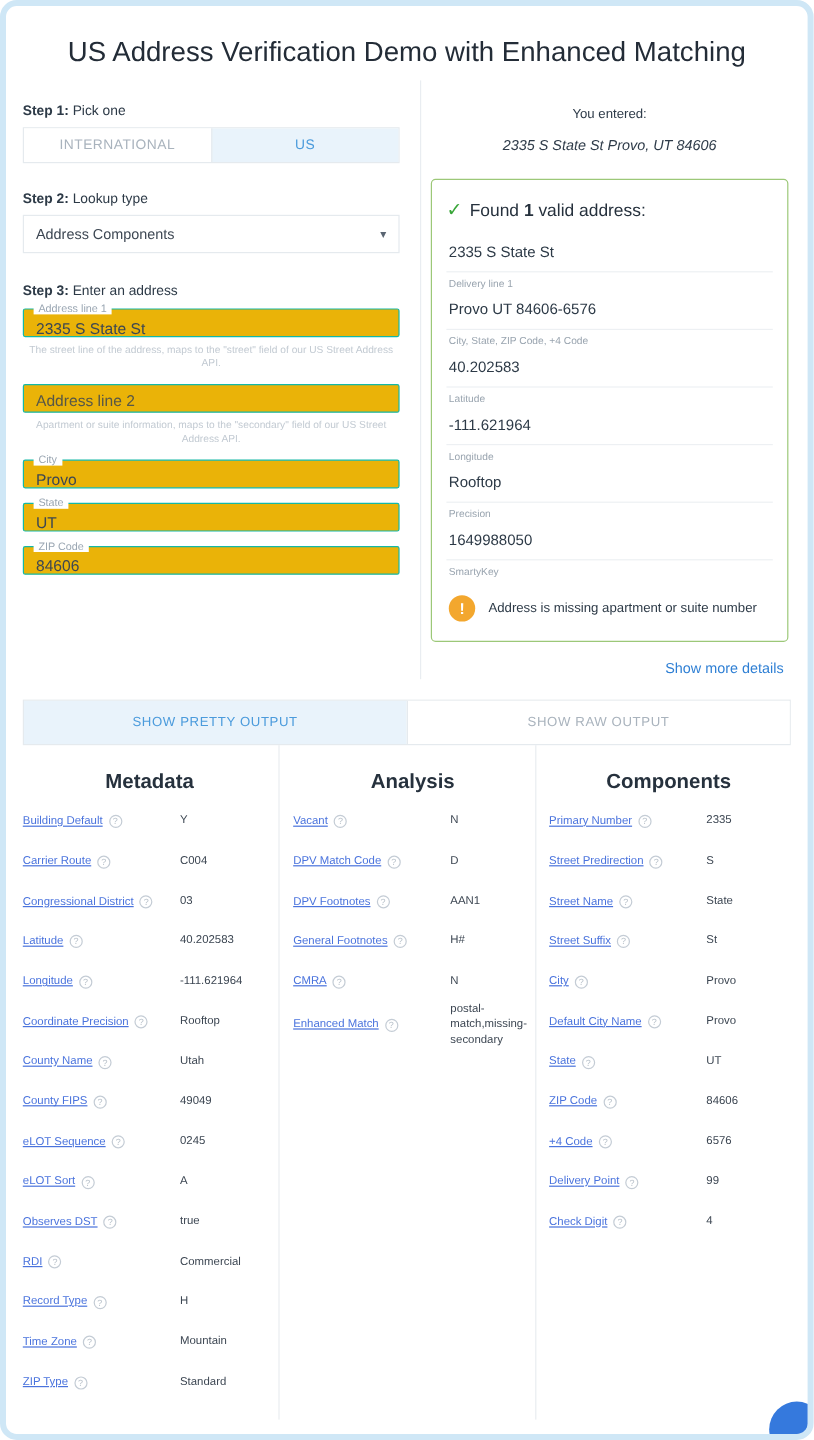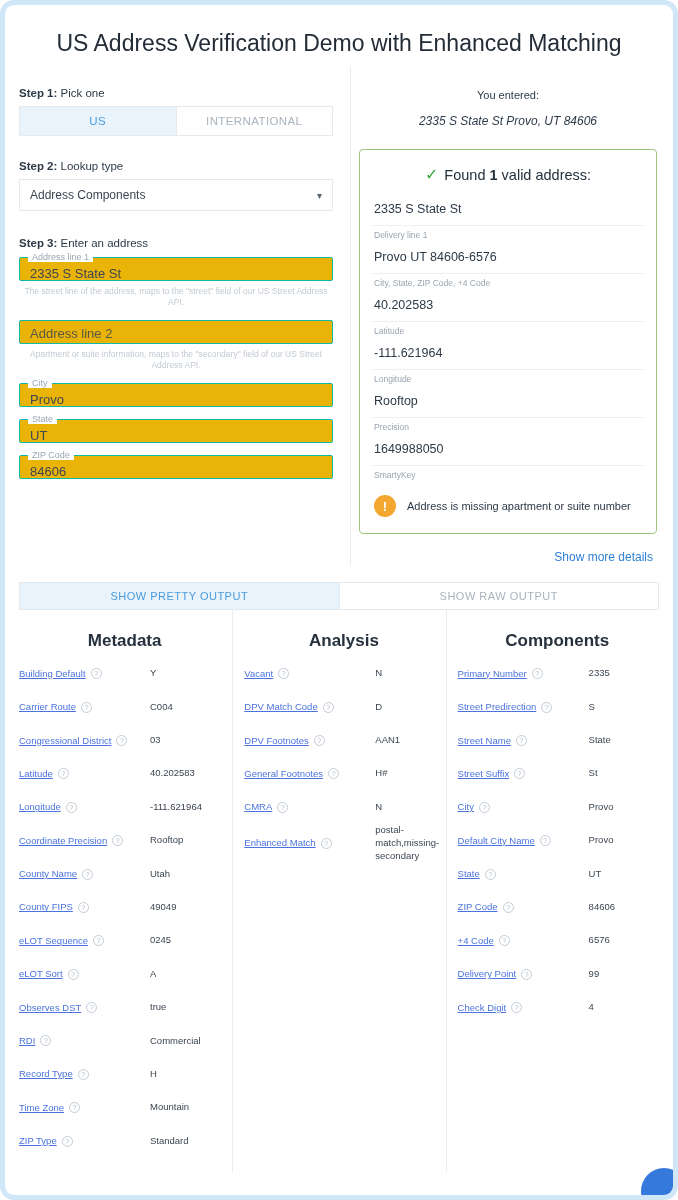--- a/index.html
+++ b/index.html
@@ -49,36 +49,36 @@
     font-family: "Liberation Sans", "DejaVu Sans", sans-serif;
   }
   .field input::placeholder { color: #3d4752; opacity: .85; }
   .field.plain input { padding-top: 2px; }
   .helper { font-size: 8.5px; color: #c2cad2; margin: 5px 0 2px; line-height: 1.3; text-align: center; }
 
   
   .you-entered { text-align: center; font-size: 11px; color: #2e3b49; margin-top: 16px; }
   .entered-address { text-align: center; font-style: italic; font-size: 12px; color: #2e3b49; margin-top: 13px; }
   .result-box { border: 1px solid #9cc878; border-radius: 4px; margin-top: 21px; padding: 15px 12px 10px; }
-  .found-line { text-align: center; font-size: 14.5px; color: #26313d; margin-bottom: 10px; }
+  .found-line { font-size: 14.5px; color: #26313d; margin-bottom: 10px; }
   .found-line .check { color: #37a537; font-weight: bold; font-size: 16px; margin-right: 6px; }
   .found-line .count { font-weight: bold; }
   .rrow .rvalue { font-size: 12.5px; color: #2d3a47; padding: 8px 2px 9px; border-bottom: 1px solid #edf0f3; }
   .rrow .rlabel { text-align: left; font-size: 8.5px; color: #99a4af; padding: 4px 2px 2px; }
   .warning-row { display: flex; align-items: center; gap: 11px; margin: 13px 2px 6px; }
   .warn-icon {
     width: 22px; height: 22px; border-radius: 50%; background: #f3a72e; color: #fff;
     display: flex; align-items: center; justify-content: center; font-weight: bold; font-size: 13px; flex-shrink: 0;
   }
   .warning-text { font-size: 11px; color: #2d3a47; }
   .show-more-wrap { text-align: right; margin: 13px 4px 0; }
   .show-more { font-size: 12px; color: #2e7fd4; cursor: pointer; }
 
   
-  .output-tabs { display: flex; margin: 17px 14px 0; border: 1px solid #e5eaee; height: 28px; }
+  .output-tabs { display: flex; margin: 17px 14px 0; border: 1px solid #e5eaee; height: 38px; }
   .output-tabs .otab {
     flex: 1; display: flex; align-items: center; justify-content: center;
     font-size: 11px; letter-spacing: .5px; color: #a9b3bd; background: #fff; cursor: pointer;
   }
   .output-tabs .otab.active { background: #e9f3fb; color: #4b9bdc; }
   .output-tabs .otab + .otab { border-left: 1px solid #e5eaee; }
 
   
   .output-cols { display: flex; padding: 0 14px; align-items: stretch; }
   .ocol { width: 33.33%; padding: 0 2px 14px 0; }
@@ -105,22 +105,22 @@
 <h1 class="page-title">US Address Verification Demo with Enhanced Matching</h1>
 
 <div class="top">
 
   <div class="form-col">
 
     <div class="step-label">
       <b>Step 1:</b><span> Pick one</span>
     </div>
     <div class="tab-group">
+      <div class="tab">INTERNATIONAL</div>
       <div class="tab active">US</div>
-      <div class="tab">INTERNATIONAL</div>
     </div>
 
     <div class="step-label" style="margin-top:24px">
       <b>Step 2:</b><span> Lookup type</span>
     </div>
     <div class="select-box">
       <span>Address Components</span>
       <span class="caret">▾</span>
     </div>
 

